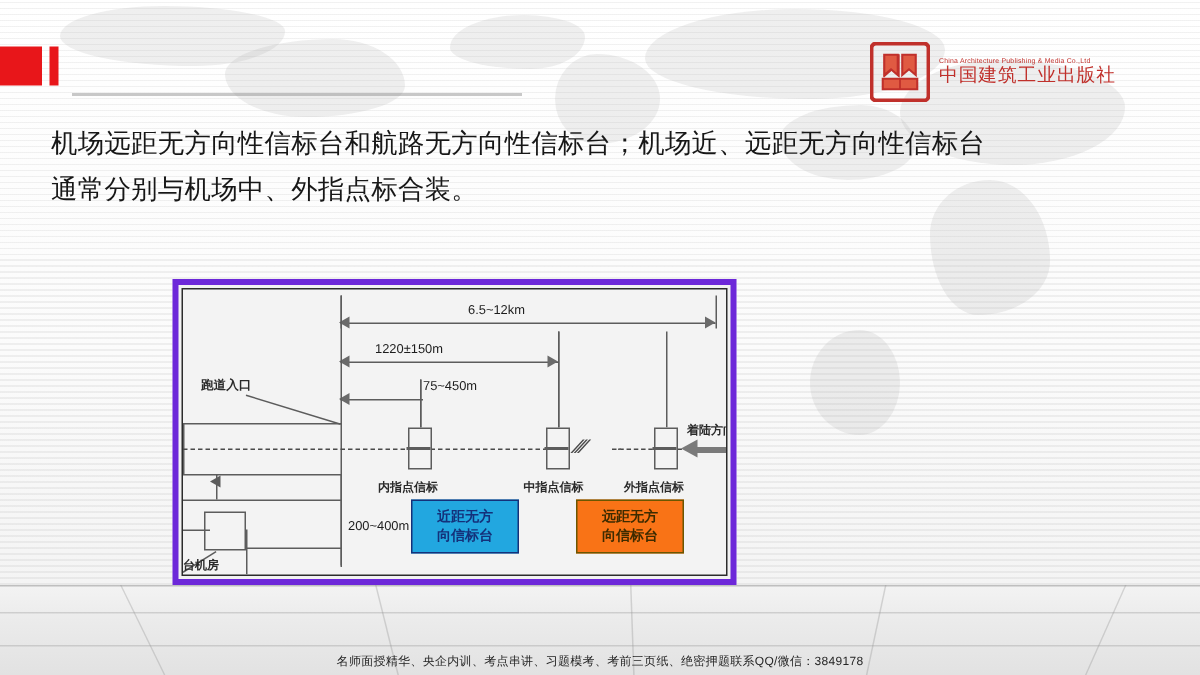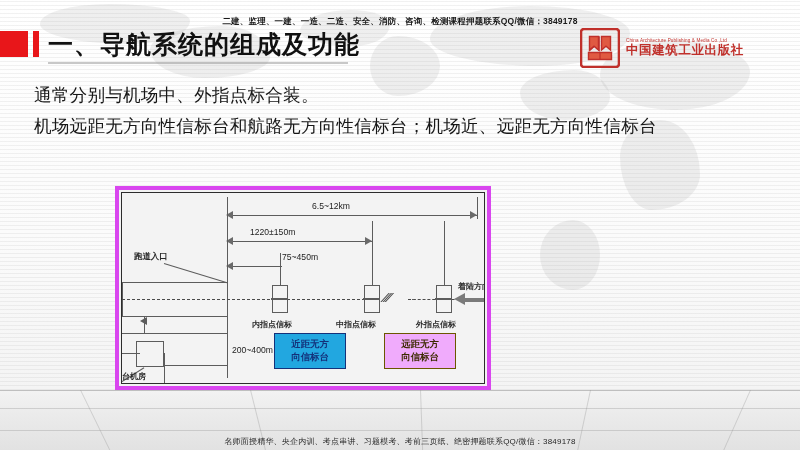--- a/index.html
+++ b/index.html
@@ -44,30 +44,30 @@
     font-size:25px;font-weight:bold;color:#111;letter-spacing:1px;
     white-space:nowrap;
   }
   .title-rule{position:absolute;left:48px;top:62px;width:300px;height:2px;background:#9b9b9b;opacity:.55;}
   
   .logo{position:absolute;right:8px;top:26px;width:212px;height:44px;display:flex;align-items:center;gap:6px;}
   .logo-mark{width:40px;height:40px;flex:0 0 40px;position:relative;}
   .logo-text{display:flex;flex-direction:column;justify-content:center;line-height:1.05;}
   .logo-cn{font-size:11px;color:#c0302b;font-weight:bold;letter-spacing:.4px;white-space:nowrap;}
   .logo-en{font-size:4.6px;color:#c0302b;letter-spacing:.15px;white-space:nowrap;}
-  .logo-cn2{font-size:12.5px;color:#c0302b;font-weight:bold;letter-spacing:.6px;white-space:nowrap;margin-top:1px;}
+  .logo-cn2{font-size:12.5px;color:#c0302b;font-weight:normal;letter-spacing:.6px;white-space:nowrap;margin-top:1px;}
   
   .para{
     position:absolute;left:34px;top:80px;width:740px;
     font-size:17.6px;color:#171717;line-height:31px;letter-spacing:.2px;
   }
   
   .figure{
     position:absolute;left:115px;top:186px;width:376px;height:204px;
-    background:#f2f2f2;border:4px solid #d946ef;box-sizing:border-box;
+    background:#f2f2f2;border:4px solid #6d28d9;box-sizing:border-box;
   }
   .fig-inner{position:absolute;inset:2px;background:#f3f3f3;border:1px solid #2c2c2c;box-sizing:border-box;overflow:hidden;}
   .ln{position:absolute;background:#5c5c5c;}
   .ln-h{height:1px;}
   .ln-v{width:1px;}
   .dash-center{
     position:absolute;height:0;border-top:1.6px dashed #4a4a4a;
   }
   .beacon{
     position:absolute;width:16px;height:28px;border:1.6px solid #5c5c5c;background:#f3f3f3;box-sizing:border-box;
@@ -77,21 +77,21 @@
   .dimtext{position:absolute;font-size:8.6px;color:#1d1d1d;white-space:nowrap;}
   .lbl{position:absolute;font-size:8px;color:#2a2a2a;font-weight:bold;white-space:nowrap;}
   .arrowL{position:absolute;height:0;width:0;border-top:4px solid transparent;border-bottom:4px solid transparent;border-right:7px solid #6a6a6a;}
   .arrowR{position:absolute;height:0;width:0;border-top:4px solid transparent;border-bottom:4px solid transparent;border-left:7px solid #6a6a6a;}
   .tick{position:absolute;width:1px;background:#5c5c5c;}
   .callout{
     position:absolute;padding:3px 5px;border:1.4px solid #333;box-sizing:border-box;
     font-size:9.4px;font-weight:bold;line-height:13px;text-align:center;white-space:pre-line;
   }
   .callout.blue{background:#22a7e0;color:#14317a;border-color:#14317a;}
-  .callout.yellow{background:#f0abfc;color:#3d2b00;border-color:#6b5600;}
+  .callout.yellow{background:#f97316;color:#3d2b00;border-color:#6b5600;}
   .break-sym{position:absolute;font-size:13px;color:#4a4a4a;font-weight:bold;transform:skewX(-16deg);}
   .house{position:absolute;border:1.6px solid #5c5c5c;background:#f3f3f3;box-sizing:border-box;}
   
   .footer{
     position:absolute;left:0;top:430px;width:800px;text-align:center;
   }
   .footer span{font-size:8px;color:#262626;font-weight:normal;letter-spacing:.2px;}
 </style>
 </head>
 <body>
@@ -114,49 +114,45 @@
     <div class="floor-horizon"></div>
     <div class="floor-line" style="left:0;top:18px;width:800px;height:1px;"></div>
     <div class="floor-line" style="left:0;top:40px;width:800px;height:1px;"></div>
     <div class="floor-line" style="left:80px;top:0;width:1px;height:60px;transform:skewX(26deg);transform-origin:top;"></div>
     <div class="floor-line" style="left:250px;top:0;width:1px;height:60px;transform:skewX(14deg);transform-origin:top;"></div>
     <div class="floor-line" style="left:420px;top:0;width:1px;height:60px;transform:skewX(2deg);transform-origin:top;"></div>
     <div class="floor-line" style="left:590px;top:0;width:1px;height:60px;transform:skewX(-12deg);transform-origin:top;"></div>
     <div class="floor-line" style="left:750px;top:0;width:1px;height:60px;transform:skewX(-24deg);transform-origin:top;"></div>
   </div>
 
-  <div class="topstrip">
-    <span>二建、监理、一建、一造、二造、安全、消防、咨询、检测课程押题联系QQ/微信：3849178</span>
-  </div>
 
   <div class="red-block"></div>
   <div class="red-bar"></div>
-  <div class="slide-title">一、导航系统的组成及功能</div>
   <div class="title-rule"></div>
 
   <div class="logo">
     <div class="logo-mark">
       <svg width="40" height="40" viewBox="0 0 40 40" aria-hidden="true">
         <rect x="1" y="1" width="38" height="38" rx="3" fill="none" stroke="#c0302b" stroke-width="2.6"></rect>
         <path d="M10 9 L19 9 L19 22 L14.5 18 L10 22 Z" fill="#d64а3a" stroke="#c0302b" stroke-width="1.6" fill-opacity="0"></path>
         <path d="M9.5 8.5 h9 v13.5 l-4.5 -3.8 l-4.5 3.8 z" fill="#e05a42" stroke="#c0302b" stroke-width="1.4"></path>
         <path d="M21.5 8.5 h9 v13.5 l-4.5 -3.8 l-4.5 3.8 z" fill="#e05a42" stroke="#c0302b" stroke-width="1.4"></path>
         <path d="M8.5 24.5 h23 v7 h-23 z" fill="#e05a42" stroke="#c0302b" stroke-width="1.4"></path>
         <line x1="20" y1="24.5" x2="20" y2="31.5" stroke="#c0302b" stroke-width="1.2"></line>
       </svg>
     </div>
     <div class="logo-text">
       <div class="logo-en">China Architecture Publishing &amp; Media Co.,Ltd</div>
       <div class="logo-cn2">中国建筑工业出版社</div>
     </div>
   </div>
 
   <div class="para">
+    <div>机场远距无方向性信标台和航路无方向性信标台；机场近、远距无方向性信标台</div>
     <div>通常分别与机场中、外指点标合装。</div>
-    <div>机场远距无方向性信标台和航路无方向性信标台；机场近、远距无方向性信标台</div>
   </div>
 
   <div class="figure">
     <div class="fig-inner">
 
       <div class="ln ln-h" style="left:105px;top:22px;width:250px;"></div>
       <div class="arrowL" style="left:104px;top:18px;"></div>
       <div class="arrowR" style="left:348px;top:18px;"></div>
       <div class="dimtext" style="left:190px;top:8px;">6.5~12km</div>
       <div class="tick" style="left:105px;top:4px;height:22px;"></div>
@@ -185,21 +181,21 @@
       <div class="dash-center" style="left:286px;top:106px;width:66px;"></div>
       <div class="break-sym" style="left:262px;top:97px;">⁄⁄⁄</div>
       <div class="ln ln-h" style="left:290px;top:106px;width:2px;"></div>
 
       <div class="beacon-stem" style="left:158px;top:60px;height:32px;"></div>
       <div class="beacon" style="left:150px;top:92px;"></div>
       <div class="lbl" style="left:130px;top:126px;">内指点信标</div>
 
       <div class="beacon-stem" style="left:250px;top:28px;height:64px;"></div>
       <div class="beacon" style="left:242px;top:92px;"></div>
-      <div class="lbl" style="left:214px;top:126px;">中指点信标</div>
+      <div class="lbl" style="left:227px;top:126px;">中指点信标</div>
 
       <div class="beacon-stem" style="left:322px;top:28px;height:64px;"></div>
       <div class="beacon" style="left:314px;top:92px;"></div>
       <div class="lbl" style="left:294px;top:126px;">外指点信标</div>
 
       <div class="lbl" style="left:336px;top:88px;">着陆方向</div>
       <div class="ln" style="left:342px;top:105px;width:32px;height:4px;background:#7a7a7a;"></div>
       <div style="position:absolute;left:332px;top:100px;width:0;height:0;border-top:6px solid transparent;border-bottom:6px solid transparent;border-right:11px solid #7a7a7a;"></div>
 
       <div class="ln ln-v" style="left:105px;top:123px;height:62px;"></div>

